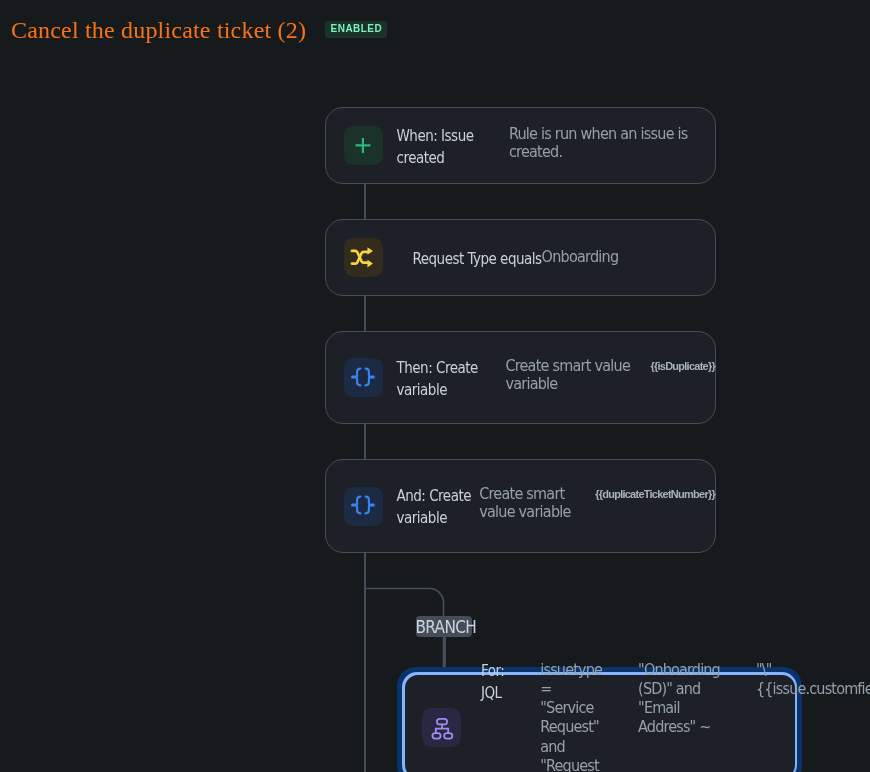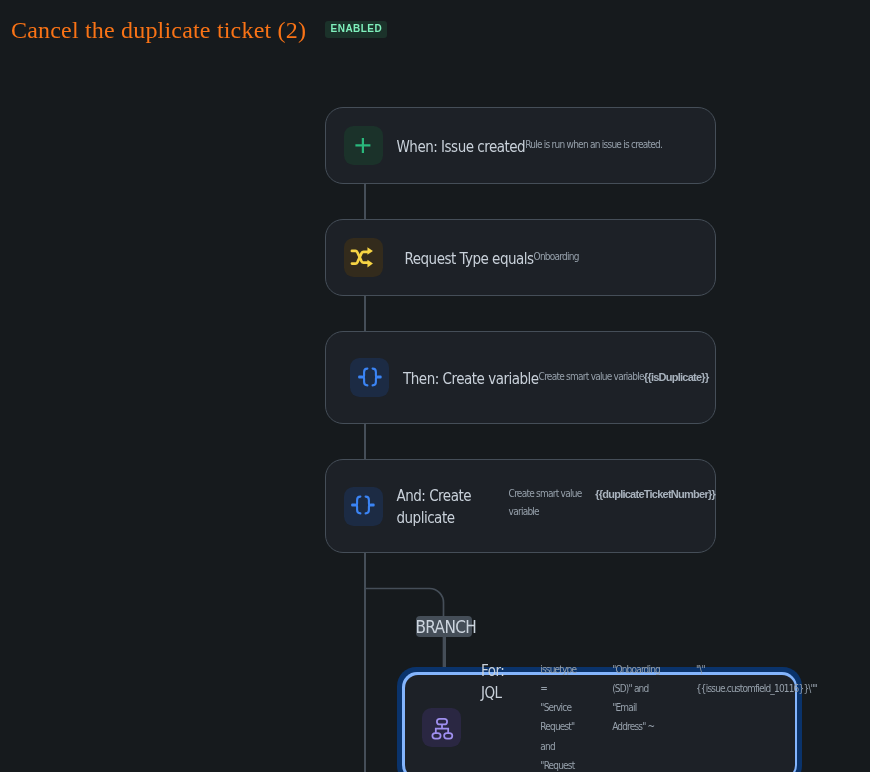--- a/index.html
+++ b/index.html
@@ -24,21 +24,21 @@
   .card.sel{border:none;background:transparent;padding:0;}
   .sel-outer{position:absolute;inset:0;border-radius:19px;background:#0a336b;}
   .sel-mid{position:absolute;inset:5px;border-radius:15px;background:#84b5fd;}
   .sel-inner{position:absolute;inset:7.5px;border-radius:13px;background:#1d2127;}
   .sel-body{position:relative;display:flex;align-items:center;width:100%;height:100%;}
 
   .ibox{width:39px;height:39px;border-radius:9.5px;display:flex;align-items:center;
         justify-content:center;flex:none;}
   .ctext{display:flex;flex-direction:row;position:relative;top:1px;}
   .ct{font-size:15px;line-height:22px;color:#c9d1da;font-family:"DejaVu Sans",sans-serif;font-stretch:condensed;letter-spacing:-.5px;}
-  .cd{font-size:10px;line-height:18.3px;color:#96a0ab;font-family:"DejaVu Sans",sans-serif;font-stretch:condensed;letter-spacing:-.75px;}
+  .cd{font-size:16px;line-height:18.3px;color:#96a0ab;font-family:"DejaVu Sans",sans-serif;font-stretch:condensed;letter-spacing:-.75px;}
   .sel-body .cd{letter-spacing:-.82px;line-height:19.1px;}
   .cv{font-size:11px;line-height:18.3px;color:#a8b2bd;font-weight:700;letter-spacing:-.75px;}
 
   
   .bpill{position:absolute;background:#454e58;color:#ccd4de;font-size:17px;
          font-family:"DejaVu Sans",sans-serif;font-stretch:condensed;
          width:56px;height:21.5px;line-height:22.8px;text-align:center;box-sizing:border-box;
          border-radius:4px;letter-spacing:-.62px;text-indent:-.62px;}
 </style>
 </head>
@@ -68,21 +68,21 @@
           <svg width="25.5" height="25.5" viewBox="0 0 24 24" fill="none">
             <g stroke="#f6d444" stroke-width="2.5" stroke-linecap="round" stroke-linejoin="round" fill="none">
               <path d="M1.8 5.6h3.3c.9 0 1.4.4 1.8 1.2l4.0 8.6c.4.8.9 1.2 1.8 1.2h4.0"></path>
               <path d="M1.8 17.5h3.3c.9 0 1.4-.4 1.8-1.2l4.0-8.6c.4-.8.9-1.2 1.8-1.2h4.0"></path>
             </g>
             <path d="M16.4 2.0l5.2 3.6-5.2 3.6z" fill="#f6d444"></path>
             <path d="M16.4 13.9l5.2 3.6-5.2 3.6z" fill="#f6d444"></path>
           </svg>
         </span>
       </div>
-      <div class="ctext" style="margin-left: 22px;">
+      <div class="ctext" style="margin-left: 30px;">
         <div class="ct">Request Type equals</div>
         <div class="cd">Onboarding</div>
       </div>
     </div>
     <div class="card" style="left: 325px; top: 331px; width: 391px; height: 93px; background: rgb(29, 33, 39); border-color: rgb(69, 78, 88); justify-content: center;">
       <div class="ibox" style="background: rgb(28, 43, 68); margin-left: 17.5px;">
         <span style="display: flex;">
           <svg width="24" height="24" viewBox="0 0 24 24" fill="none">
             <g stroke="#3b84f5" stroke-width="2.1" stroke-linecap="round" stroke-linejoin="round" fill="none">
               <path d="M9.4 2.6C7.1 2.6 6.1 3.6 6.1 5.9v3.3c0 1.5-.8 2.3-2.3 2.3H1.2"></path>
@@ -106,21 +106,21 @@
             <g stroke="#3b84f5" stroke-width="2.1" stroke-linecap="round" stroke-linejoin="round" fill="none">
               <path d="M9.4 2.6C7.1 2.6 6.1 3.6 6.1 5.9v3.3c0 1.5-.8 2.3-2.3 2.3H1.2"></path>
               <path d="M9.4 19.4c-2.3 0-3.3-1.0-3.3-3.3v-3.3c0-1.5-.8-2.3-2.3-2.3H1.2"></path>
               <path d="M14.6 2.6c2.3 0 3.3 1.0 3.3 3.3v3.3c0 1.5.8 2.3 2.3 2.3h2.4"></path>
               <path d="M14.6 19.4c2.3 0 3.3-1.0 3.3-3.3v-3.3c0-1.5.8-2.3 2.3-2.3h2.4"></path>
             </g>
           </svg>
         </span>
       </div>
       <div class="ctext" style="margin-left: 14px;">
-        <div class="ct">And: Create duplicate</div>
+        <div class="ct">And: Create variable</div>
         <div class="cd">Create smart value variable</div>
         <div class="cv">{{duplicateTicketNumber}}</div>
       </div>
     </div>
     <div class="vline" style="left: 364px; top: 183px; height: 37px; background: rgb(69, 78, 88);"></div>
     <div class="vline" style="left: 364px; top: 295px; height: 37px; background: rgb(69, 78, 88);"></div>
     <div class="vline" style="left: 364px; top: 423px; height: 37px; background: rgb(69, 78, 88);"></div>
     <div class="vline" style="left: 364px; top: 552px; height: 220px; background: rgb(69, 78, 88);"></div>
     <div style="position: absolute; left: 360px; top: 584px;"><svg width="100" height="84" viewBox="0 0 100 84" fill="none">
         <path d="M5 4.5H69.5a14 14 0 0 1 14 14V84" stroke="#454e58" stroke-width="1.7" fill="none"></path>

